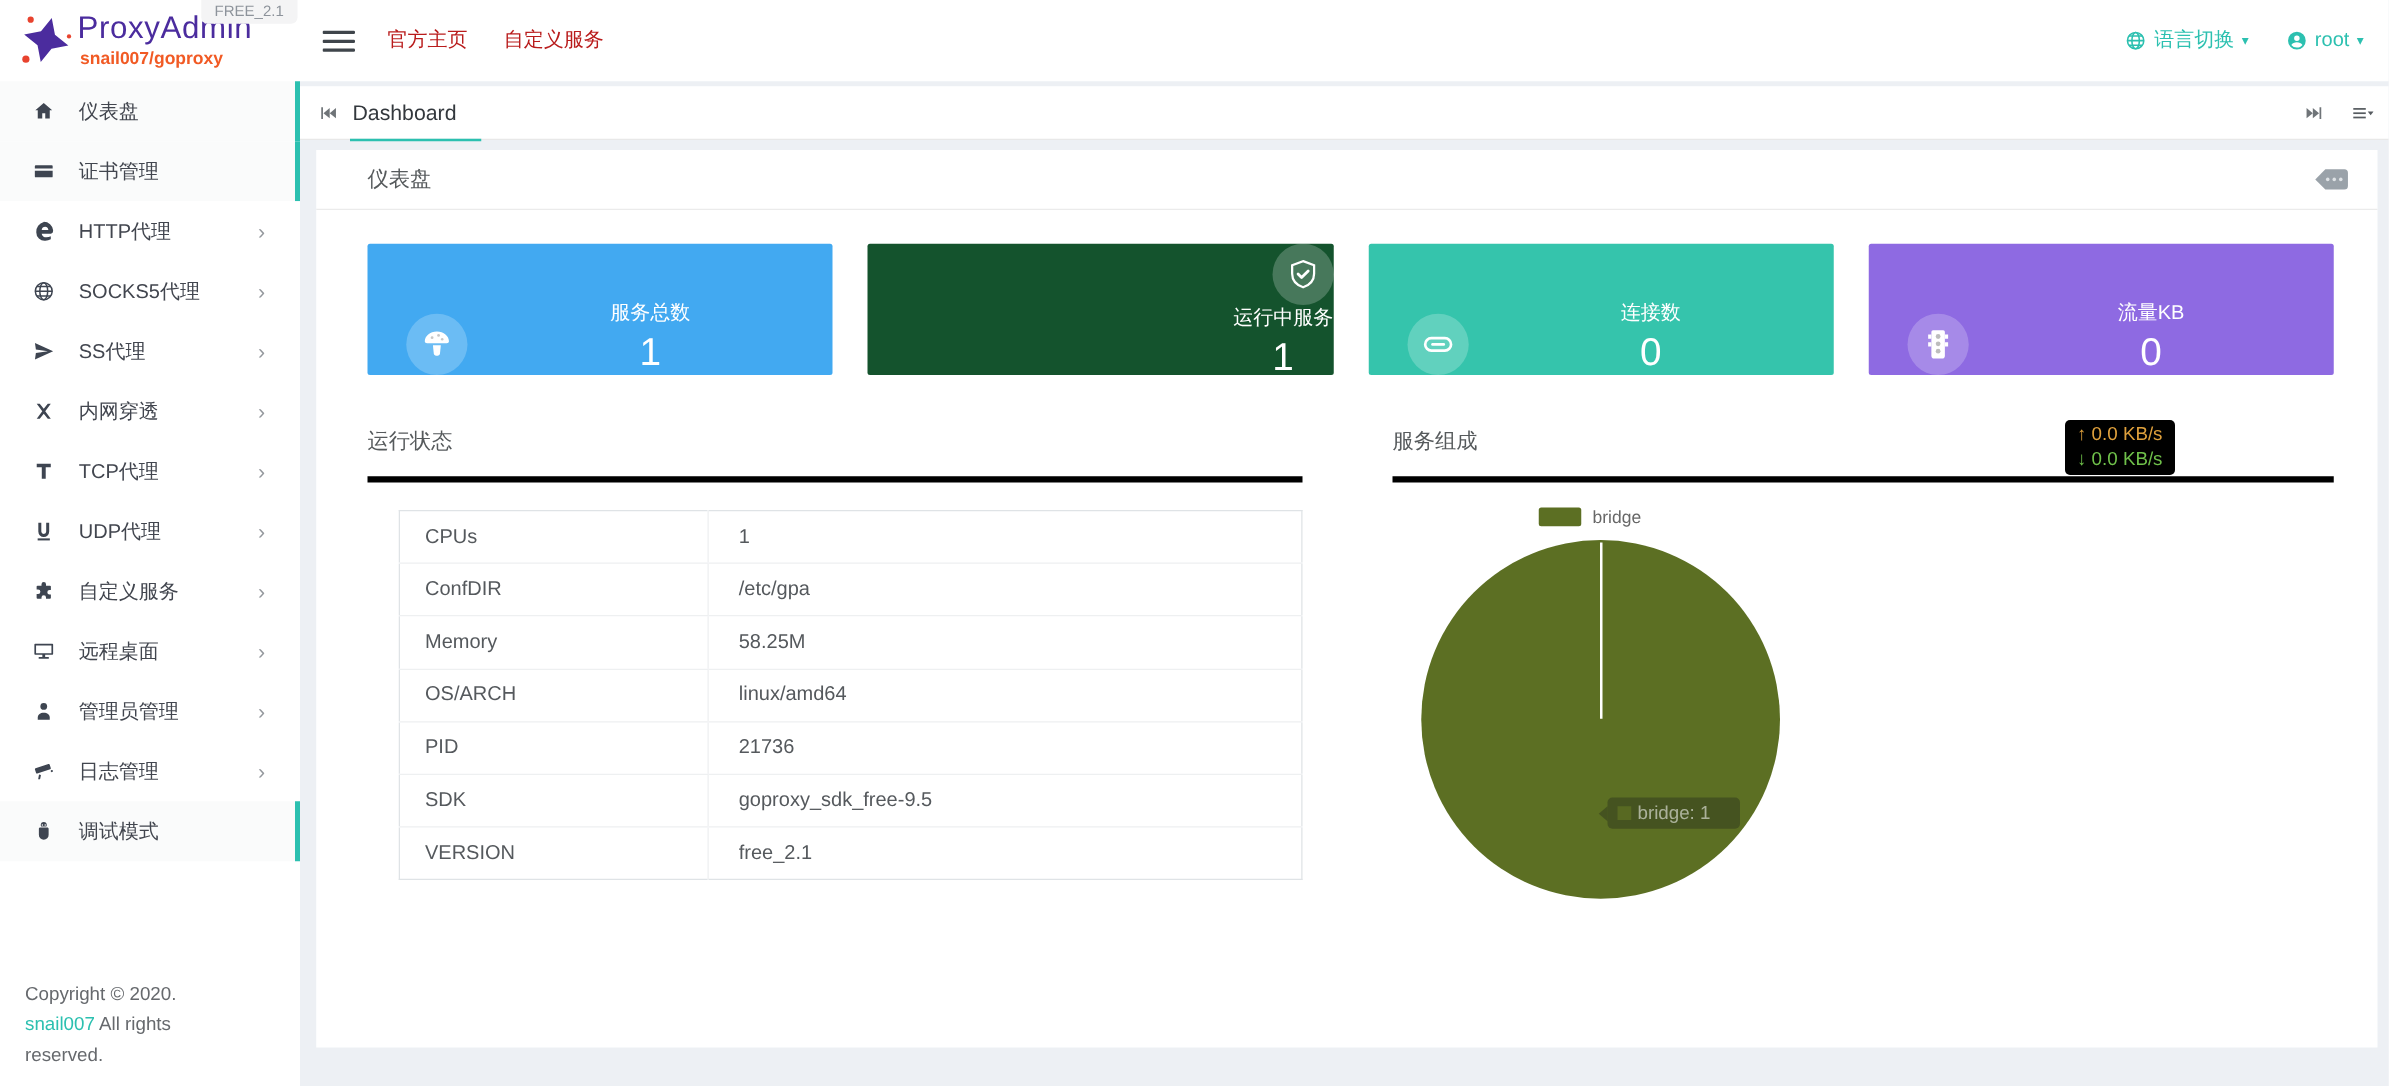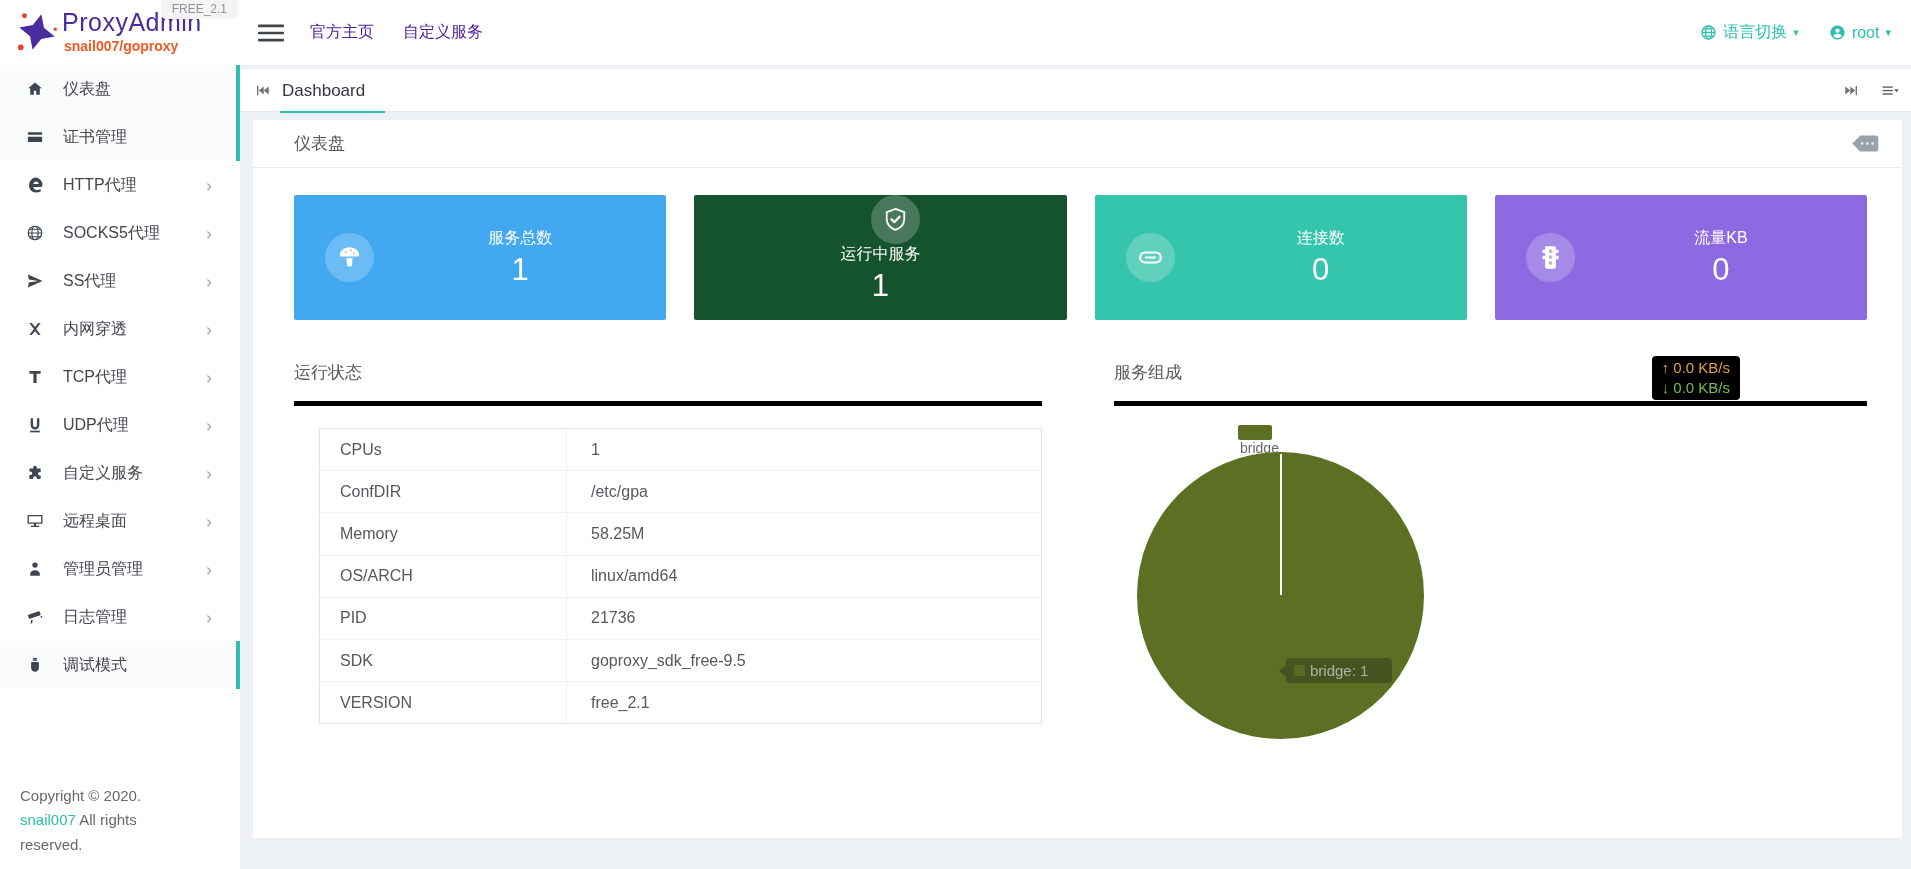--- a/index.html
+++ b/index.html
@@ -25,21 +25,21 @@
   .menu-chevron { position:absolute; right:28px; color:#95999e; font-size:17px; line-height:1; }
   .sidebar-footer { position:absolute; left:20px; top:784px; width:178px; font-size:15px; line-height:1.63; color:#66696d; }
   .sidebar-footer a { color:#2cc0b0; text-decoration:none; cursor:pointer; }
 
   
   .main { position:absolute; left:240px; top:0; width:1671px; height:100%; }
 
   .navbar { height:65px; background:#fff; display:flex; align-items:center; padding:0 20px 0 18px; }
   .hamburger { width:26px; height:20px; cursor:pointer; display:flex; }
   .nav-links { display:flex; margin-left:26px; }
-  .nav-link { color:#4c1d95; font-size:16px; margin-right:29px; cursor:pointer; }
+  .nav-link { color:#b91c1c; font-size:16px; margin-right:29px; cursor:pointer; }
   .nav-right { margin-left:auto; display:flex; align-items:center; }
   .nav-drop { display:flex; align-items:center; color:#2cc0b0; font-size:16px; margin-left:30px; cursor:pointer; }
   .nav-drop .ic { width:17px; height:17px; display:flex; margin-right:6px; }
   .nav-drop .ic svg { width:17px; height:17px; }
   .caret { font-size:11px; margin-left:6px; color:#2cc0b0; }
 
   .tabbar { margin-top:4px; height:43px; background:#fff; border-bottom:1px solid #e8e8e8; display:flex; align-items:center; padding-left:15px; }
   .tab-nav-btn { width:15px; height:15px; display:flex; cursor:pointer; }
   .tab-nav-btn svg { width:15px; height:15px; }
   .tab { position:relative; margin-left:10px; height:43px; line-height:43px; padding:0 20px 0 2px; font-size:17px; color:#33383d; cursor:pointer; }
@@ -50,41 +50,41 @@
 
   .content { padding:8px 9px 0 13px; }
   .card { position:relative; background:#fff; height:718px; }
   .card-header { height:48px; display:flex; align-items:center; padding:0 22px 0 41px; border-bottom:1px solid #ebebeb; }
   .page-title { font-size:17px; color:#565a5c; }
   .collapse-btn { margin-left:auto; display:flex; cursor:pointer; }
   .collapse-btn svg { width:29px; height:19px; }
   .card-body { padding:27px 35px 0 41px; }
 
   .stat-row { display:flex; gap:28px; }
-  .stat-card { flex:1; height:125px; display:flex; align-items:center; border-radius:2px; }
+  .stat-card { flex:1; height:105px; display:flex; align-items:flex-end; border-radius:2px; }
   .icon-circle { width:49px; height:49px; border-radius:50%; background:rgba(255,255,255,.22); display:flex; align-items:center; justify-content:center; margin-left:31px; flex:none; }
   .icon-circle svg { width:27px; height:27px; }
   .stat-text { flex:1; text-align:center; color:#fff; }
   .stat-label { font-size:16px; }
   .stat-value { font-size:31px; margin-top:3px; }
 
   .panel-row { display:flex; margin-top:39px; }
   .panel { position:relative; }
   .panel-status { width:748px; }
   .panel-comp { width:753px; margin-left:72px; }
   .panel-title { font-size:17px; color:#565a5c; padding:2px 0 17px; border-bottom:5px solid #000000; }
 
   .status-table { margin:22px 0 0 25px; width:723px; border-collapse:collapse; border:1px solid #dfe3e6; }
   .status-table td { height:42.2px; font-size:16px; color:#55595d; border-bottom:1px solid #eef0f1; }
   .status-table tr:last-child td { border-bottom:none; }
   .status-table td.k { width:247px; padding-left:20px; }
   .status-table td.v { padding-left:24px; border-left:1px solid #eef0f1; }
 
   .chart-area { position:relative; height:340px; }
-  .legend { position:absolute; left:117px; top:19px; display:flex; align-items:center; cursor:pointer;flex-direction:column; }
+  .legend { position:absolute; left:117px; top:19px; display:flex; align-items:center; cursor:pointer; }
   .legend-swatch { width:34px; height:15px; background:#5c6f23; border-radius:2px; }
   .legend-label { margin-left:9px; font-size:14px; color:#676767; }
   .pie { position:absolute; left:23px; top:46px; width:287px; height:287px; border-radius:50%; background:#5c6f23; }
   .pie-line { position:absolute; left:calc(50% - 1px); top:2px; width:2px; height:141px; background:#fff; }
   .pie-tooltip { position:absolute; left:172px; top:252px; background:rgba(43,48,28,.45); border-radius:4px; padding:4px 24px 4px 8px; display:flex; align-items:center; color:rgba(255,255,255,.55); font-size:15px; white-space:nowrap; }
   .pie-tooltip::before { content:''; position:absolute; left:-7px; top:50%; margin-top:-6px; border:6px solid transparent; border-right:7px solid rgba(43,48,28,.45); border-left:none; }
   .tooltip-swatch { width:11px; height:11px; background:#5c6f23; opacity:.8; margin-right:5px; flex:none; }
 
   .speed-badge { position:absolute; right:127px; top:-3px; background:#000000; border-radius:4px; padding:2px 10px; font-size:15px; line-height:20px; z-index:3; }
   .speed-up { color:#dfa03c; }

